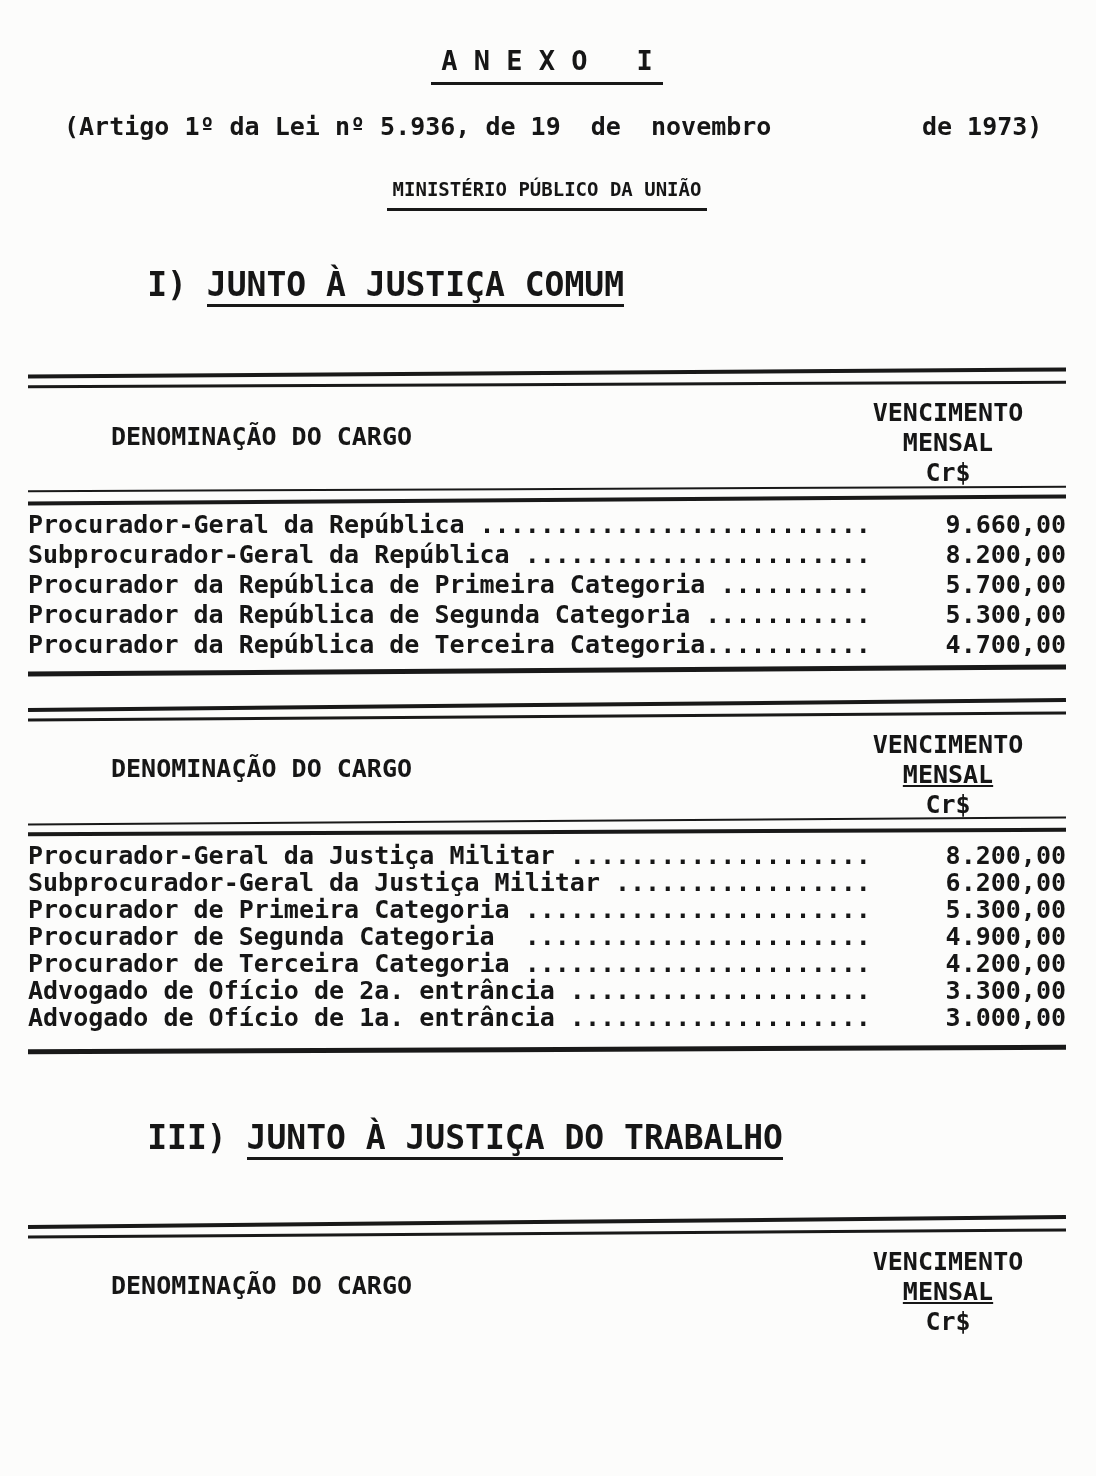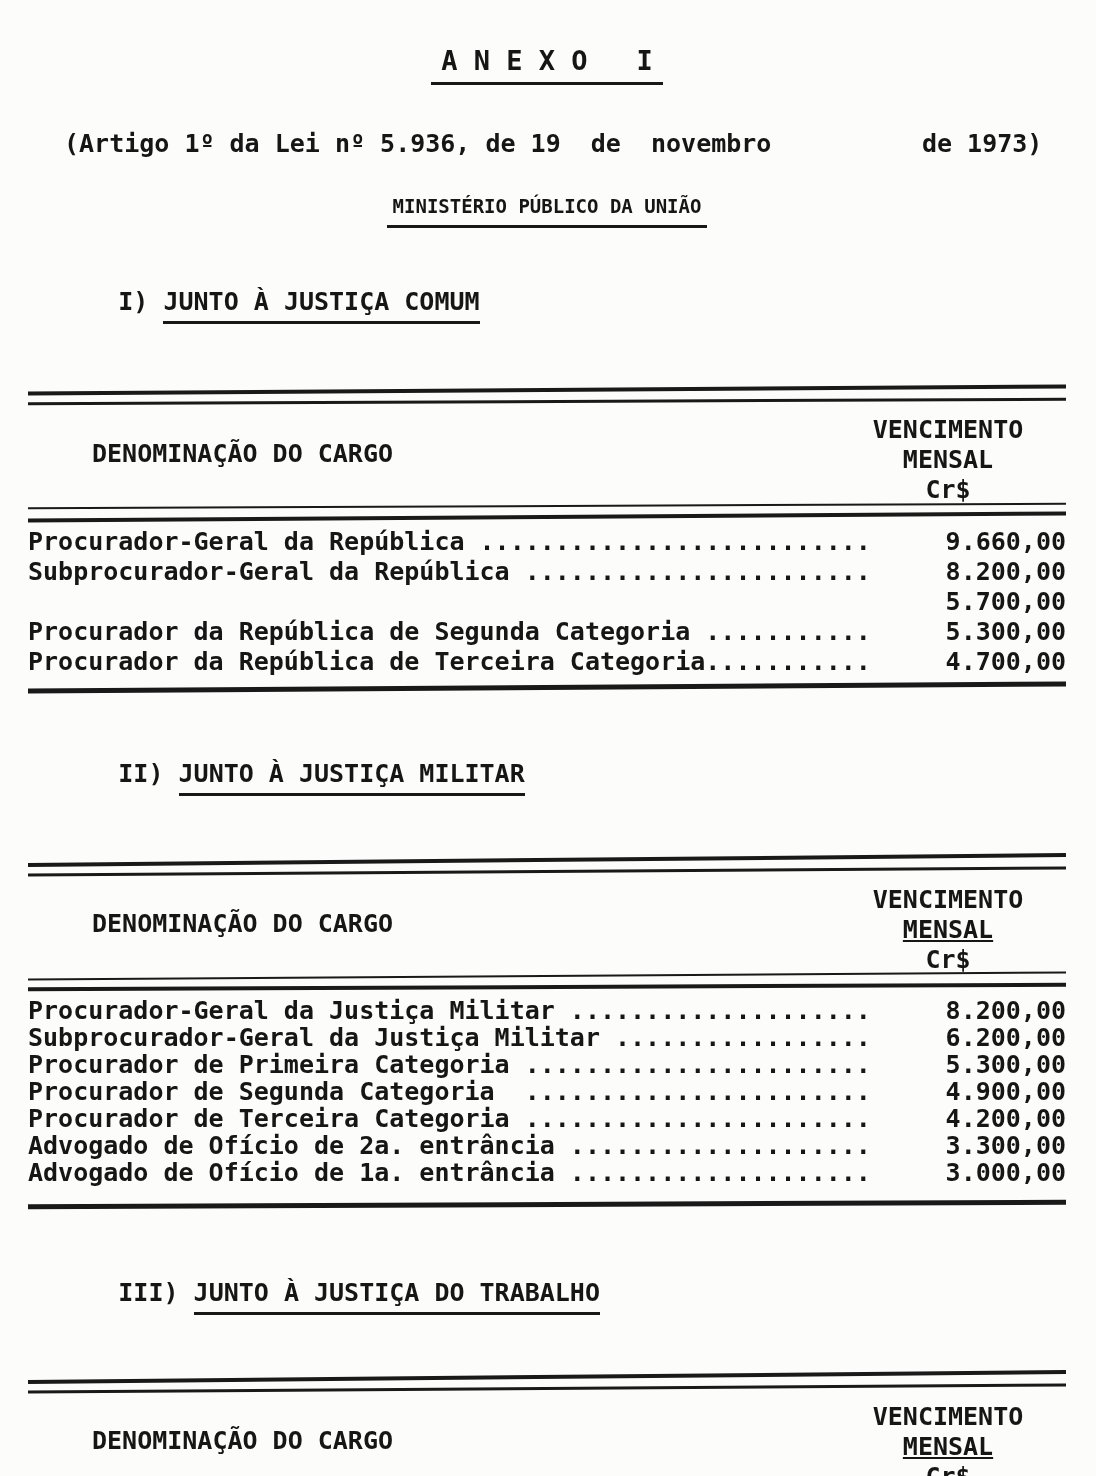--- a/index.html
+++ b/index.html
@@ -25,41 +25,41 @@
     font-size:27px;
     line-height:34px;
   }
   .doc-title .ul {
     display:inline-block;
     border-bottom:3px solid #181818;
     padding:0 10px 4px 10px;
     white-space:pre;
   }
   .law-ref {
-    margin-top:43px;
+    margin-top:26px;
     margin-left:36px;
     font-size:25px;
     line-height:32px;
     white-space:pre;
   }
   .org-title {
     margin-top:30px;
     text-align:center;
     font-size:19px;
     line-height:32px;
   }
   .org-title .ul {
     display:inline-block;
     border-bottom:3px solid #181818;
     padding:0 6px 3px 6px;
     white-space:pre;
   }
   
   .sec-heading {
-    font-size:25px;
+    font-size:33px;
     line-height:32px;
     white-space:pre;
   }
   .sec0 .sec-heading { margin-top:26px; }
   .sec1 .sec-heading { margin-top:36px; }
   .sec2 .sec-heading { margin-top:38px; }
   .sec-heading .sec-title {
     display:inline-block;
     border-bottom:3px solid #181818;
     padding-bottom:3px;
@@ -81,21 +81,21 @@
   .sec1 .top-pair { margin-top:30px; }
   .sec2 .top-pair { margin-top:28px; }
   .mid-pair { margin-top:6px; }
   
   .thead {
     display:flex;
     align-items:flex-start;
     height:96px;
   }
   .th-cargo {
-    margin-left:64px;
+    margin-left:83px;
     margin-top:36px;
     font-size:25px;
     white-space:pre;
   }
   .th-venc {
     margin-left:auto;
     width:224px;
     margin-right:6px;
     margin-top:12px;
     text-align:center;
@@ -166,40 +166,38 @@
       <div class="tbody">
         <div class="trow">
           <span class="cargo">Procurador-Geral da República ..........................</span>
           <span class="valor">9.660,00</span>
         </div>
         <div class="trow">
           <span class="cargo">Subprocurador-Geral da República .......................</span>
           <span class="valor">8.200,00</span>
         </div>
         <div class="trow">
+          <span class="cargo">Procurador da República de Primeira Categoria ..........</span>
           <span class="valor">5.700,00</span>
         </div>
         <div class="trow">
           <span class="cargo">Procurador da República de Segunda Categoria ...........</span>
           <span class="valor">5.300,00</span>
         </div>
         <div class="trow">
           <span class="cargo">Procurador da República de Terceira Categoria...........</span>
           <span class="valor">4.700,00</span>
         </div>
       </div>
 
       <div class="rule t5 rot-b bottom-rule"></div>
     </div>
   </section>
 
   <section class="sec sec1">
-    <div class="sec-heading">
-      <span class="numeral">II) </span><span class="sec-title">JUNTO À JUSTIÇA MILITAR</span>
-    </div>
 
     <div class="table">
       <div class="rule-pair top-pair">
         <div class="rule t4 rot-c"></div>
         <div class="rule rot-b"></div>
       </div>
 
       <div class="thead">
         <div class="th-cargo">DENOMINAÇÃO DO CARGO</div>
         <div class="th-venc">

